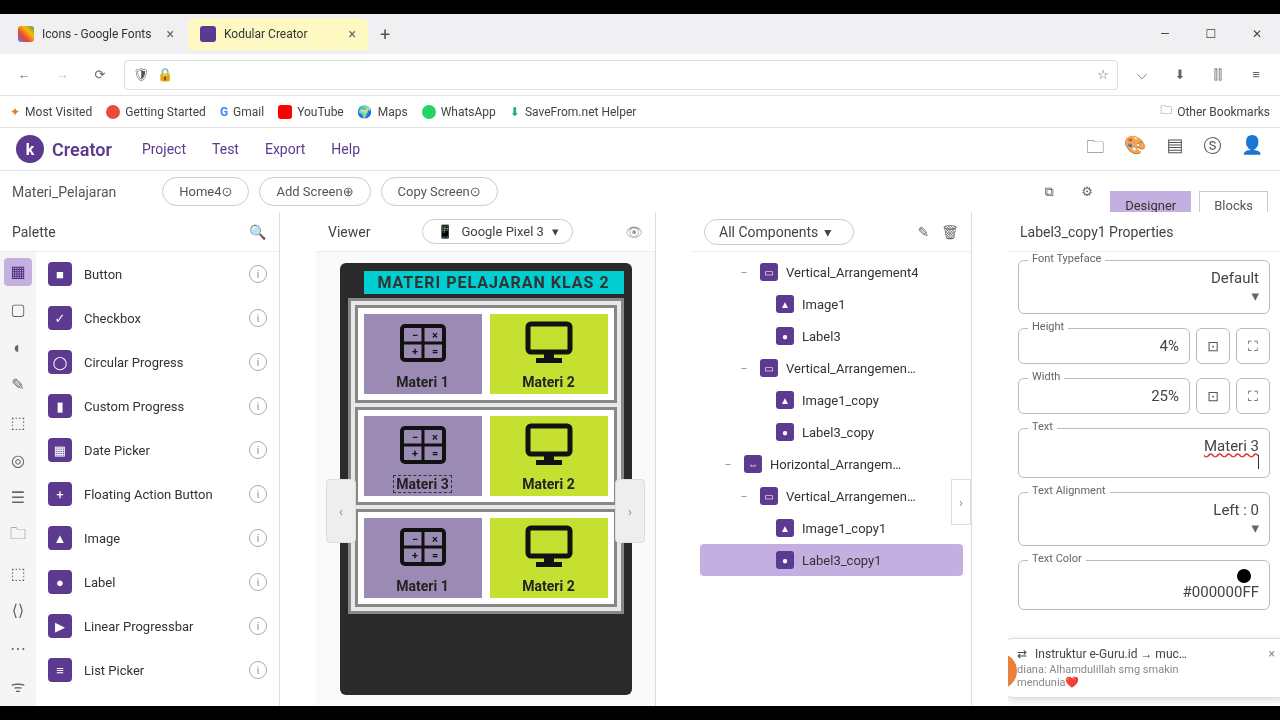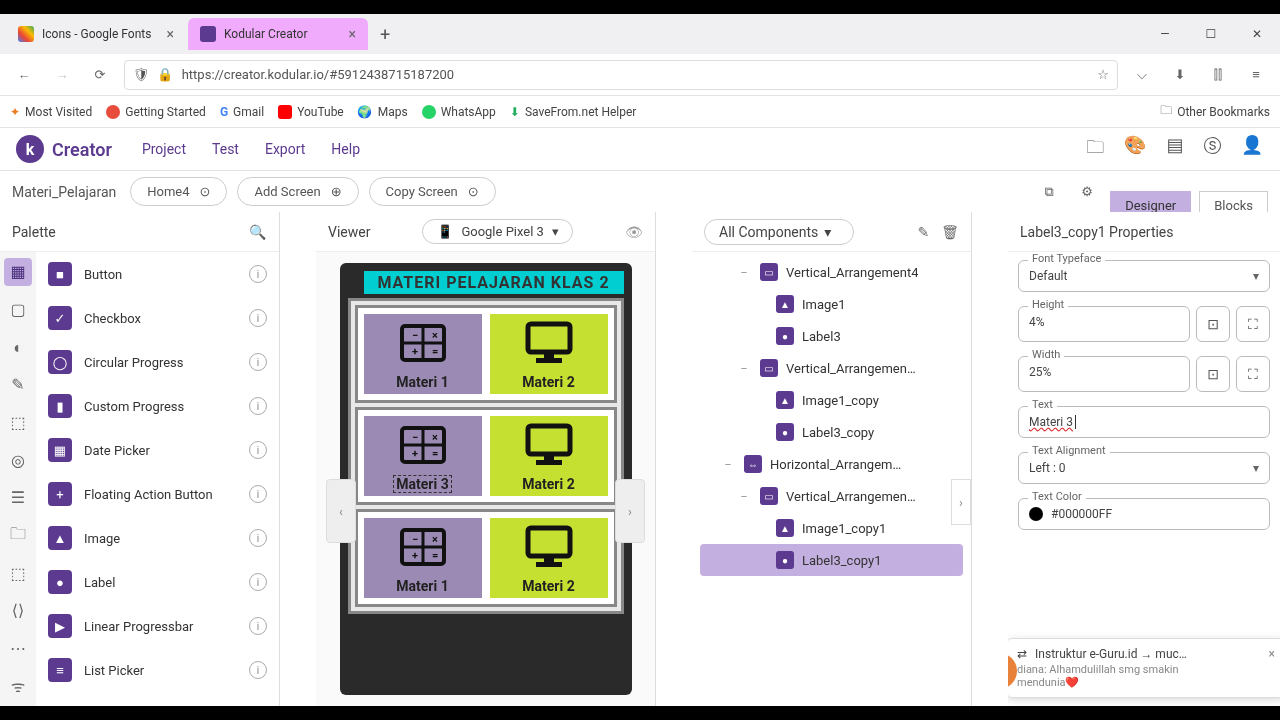--- a/index.html
+++ b/index.html
@@ -1,21 +1,21 @@
 <!DOCTYPE html>
 <html><head>
 <meta charset="utf-8">
 <style>
 * { margin:0; padding:0; box-sizing:border-box; font-family:-apple-system,BlinkMacSystemFont,"Segoe UI",Roboto,sans-serif; }
 body { background:#000; width:1280px; height:720px; overflow:hidden; font-size:13px; color:#333; }
 .app { position:absolute; left:0; top:14px; width:1280px; height:692px; background:#fff; display:flex; flex-direction:column; }
 
 .tabbar { height:40px; background:#f0f0f2; display:flex; align-items:center; padding-left:6px; gap:2px; }
 .tab { height:32px; display:flex; align-items:center; gap:8px; padding:0 12px; background:#f0f0f2; border-radius:6px 6px 0 0; min-width:180px; font-size:12px; color:#333; position:relative; }
-.tab.active { background:#f0abfc; }
+.tab.active { background:#fef9c3; }
 .tab .fav { width:16px; height:16px; border-radius:3px; }
 .tab .close { margin-left:auto; color:#666; font-size:14px; }
 .newtab { width:30px; height:30px; display:flex; align-items:center; justify-content:center; color:#555; font-size:18px; }
 .winctl { margin-left:auto; display:flex; }
 .winbtn { width:46px; height:40px; display:flex; align-items:center; justify-content:center; color:#444; font-size:12px; }
 
 .urlbar { height:42px; background:#fff; display:flex; align-items:center; padding:0 10px; gap:10px; border-bottom:1px solid #e3e3e3; }
 .navbtn { width:28px; height:28px; display:flex; align-items:center; justify-content:center; color:#666; border-radius:4px; }
 .urlfield { flex:1; height:30px; border:1px solid #ddd; border-radius:4px; display:flex; align-items:center; padding:0 8px; gap:8px; font-size:13px; color:#555; }
 .urlfield .lock { color:#666; }
@@ -26,22 +26,22 @@
 .bookmarks .bico { width:14px; height:14px; border-radius:3px; }
 .bookmarks .other { margin-left:auto; }
 
 .ktop { height:42px; display:flex; align-items:center; padding:0 16px; gap:30px; }
 .klogo { display:flex; align-items:center; gap:8px; font-size:18px; font-weight:600; color:#5b3a8f; }
 .klogo .kcircle { width:28px; height:28px; background:#5b3a8f; border-radius:50%; display:flex; align-items:center; justify-content:center; color:#fff; font-weight:bold; font-size:16px; }
 .kmenu { display:flex; gap:26px; color:#5b3a8f; font-size:14px; }
 .kicons { margin-left:auto; display:flex; gap:20px; color:#555; font-size:18px; }
 
 .screenbar { height:42px; display:flex; align-items:center; padding:0 12px; gap:10px; border-top:1px solid #e3e3e3; }
-.projname { font-size:14px; color:#555; margin-right:4px; }
-.pillbtn { border:1px solid #ccc; border-radius:20px; padding:6px 16px; font-size:13px; color:#555; display:flex; align-items:center; gap:10px; background:#fff; }
+.projname { font-size:14px; color:#555; margin-right:36px; }
+.pillbtn { border:1px solid #ccc; border-radius:20px; padding:6px 16px; font-size:13px; color:#555; display:flex; align-items:center; gap:0; background:#fff; }
 .screenbar .right { margin-left:auto; display:flex; gap:8px; align-items:center; }
 .togbtn { border:1px solid #ccc; border-radius:0; padding:6px 14px; font-size:13px; color:#555; background:#fff;margin-top:28px; }
 .togbtn.active { background:#c4b0e0; border-color:#c4b0e0; color:#333; }
 .iconbtn { width:30px; height:30px; display:flex; align-items:center; justify-content:center; color:#666; }
 
 .mainrow { flex:1; display:flex; overflow:hidden;gap:36px; }
 .col { border-right:1px solid #ddd; display:flex; flex-direction:column; overflow:hidden; }
 .colhead { height:40px; display:flex; align-items:center; padding:0 12px; font-size:14px; color:#444; background:#fff; border-bottom:1px solid #eee; }
 .colhead .ricons { margin-left:auto; display:flex; gap:12px; color:#666; }
 
@@ -76,21 +76,21 @@
 .trow .exp { width:16px; text-align:center; color:#999; }
 .trow .tico { width:18px; height:18px; background:#5b3a8f; border-radius:3px; display:flex; align-items:center; justify-content:center; color:#fff; font-size:10px; }
 .trow.selected { background:#c4b0e0; }
 .trow .lbl { white-space:nowrap; overflow:hidden; text-overflow:ellipsis; }
 .tside { position:absolute; right:0; top:50%; width:20px; height:46px; background:#fff; border:1px solid #ddd; display:flex; align-items:center; justify-content:center; color:#888; }
 
 .props { width:272px; border-right:none; }
 .props .body { flex:1; overflow:auto; padding:8px 10px; display:flex; flex-direction:column; gap:14px; position:relative; }
 .fgroup { position:relative; }
 .flegend { position:absolute; top:-8px; left:10px; background:#fff; padding:0 4px; font-size:11px; color:#666; }
-.fsel, .finp { width:100%; border:1px solid #bbb; border-radius:6px; padding:8px 10px; font-size:12px; color:#444; background:#fff; display:flex; align-items:flex-start; }
+.fsel, .finp { width:100%; border:1px solid #bbb; border-radius:6px; padding:8px 10px; font-size:15px; color:#444; background:#fff; display:flex; align-items:flex-end;flex-direction:column; }
 .fsel .chev { margin-left:auto; color:#666; }
 .sizerow { display:flex; gap:6px; }
 .sizebtn { width:34px; height:36px; border:1px solid #bbb; border-radius:6px; display:flex; align-items:center; justify-content:center; color:#555; font-size:14px; }
 .colorrow .swatch { width:14px; height:14px; background:#000; border-radius:50%; margin-right:8px; }
 .notif { position:absolute; right:-6px; bottom:8px; width:280px; background:#fff; border:1px solid #ddd; border-radius:6px; padding:8px 10px; box-shadow:0 2px 8px rgba(0,0,0,0.15); font-size:12px; }
 .notif .nhead { display:flex; align-items:center; gap:8px; color:#444; }
 .notif .avatar { width:36px; height:36px; background:#e8823a; border-radius:50%; color:#fff; display:flex; align-items:center; justify-content:center; font-size:13px; font-weight:600; position:absolute; left:-26px; top:14px; }
 .notif .nclose { margin-left:auto; color:#888; }
 .notif .nbody { color:#888; font-size:11px; margin-top:2px; }
 svg { display:block; }
@@ -119,21 +119,20 @@
     </div>
   </div>
 
   <div class="urlbar">
     <div class="navbtn">←</div>
     <div class="navbtn" style="opacity:.4">→</div>
     <div class="navbtn">⟳</div>
     <div class="urlfield">
       <span>🛡</span>
       <span class="lock">🔒</span>
-      <span>https://creator.kodular.io/#5912438715187200</span>
       <span class="star">☆</span>
     </div>
     <div class="navbtn">⌵</div>
     <div class="navbtn">⬇</div>
     <div class="navbtn">⫿⫿</div>
     <div class="navbtn">≡</div>
   </div>
 
   <div class="bookmarks">
     <div class="bm">

